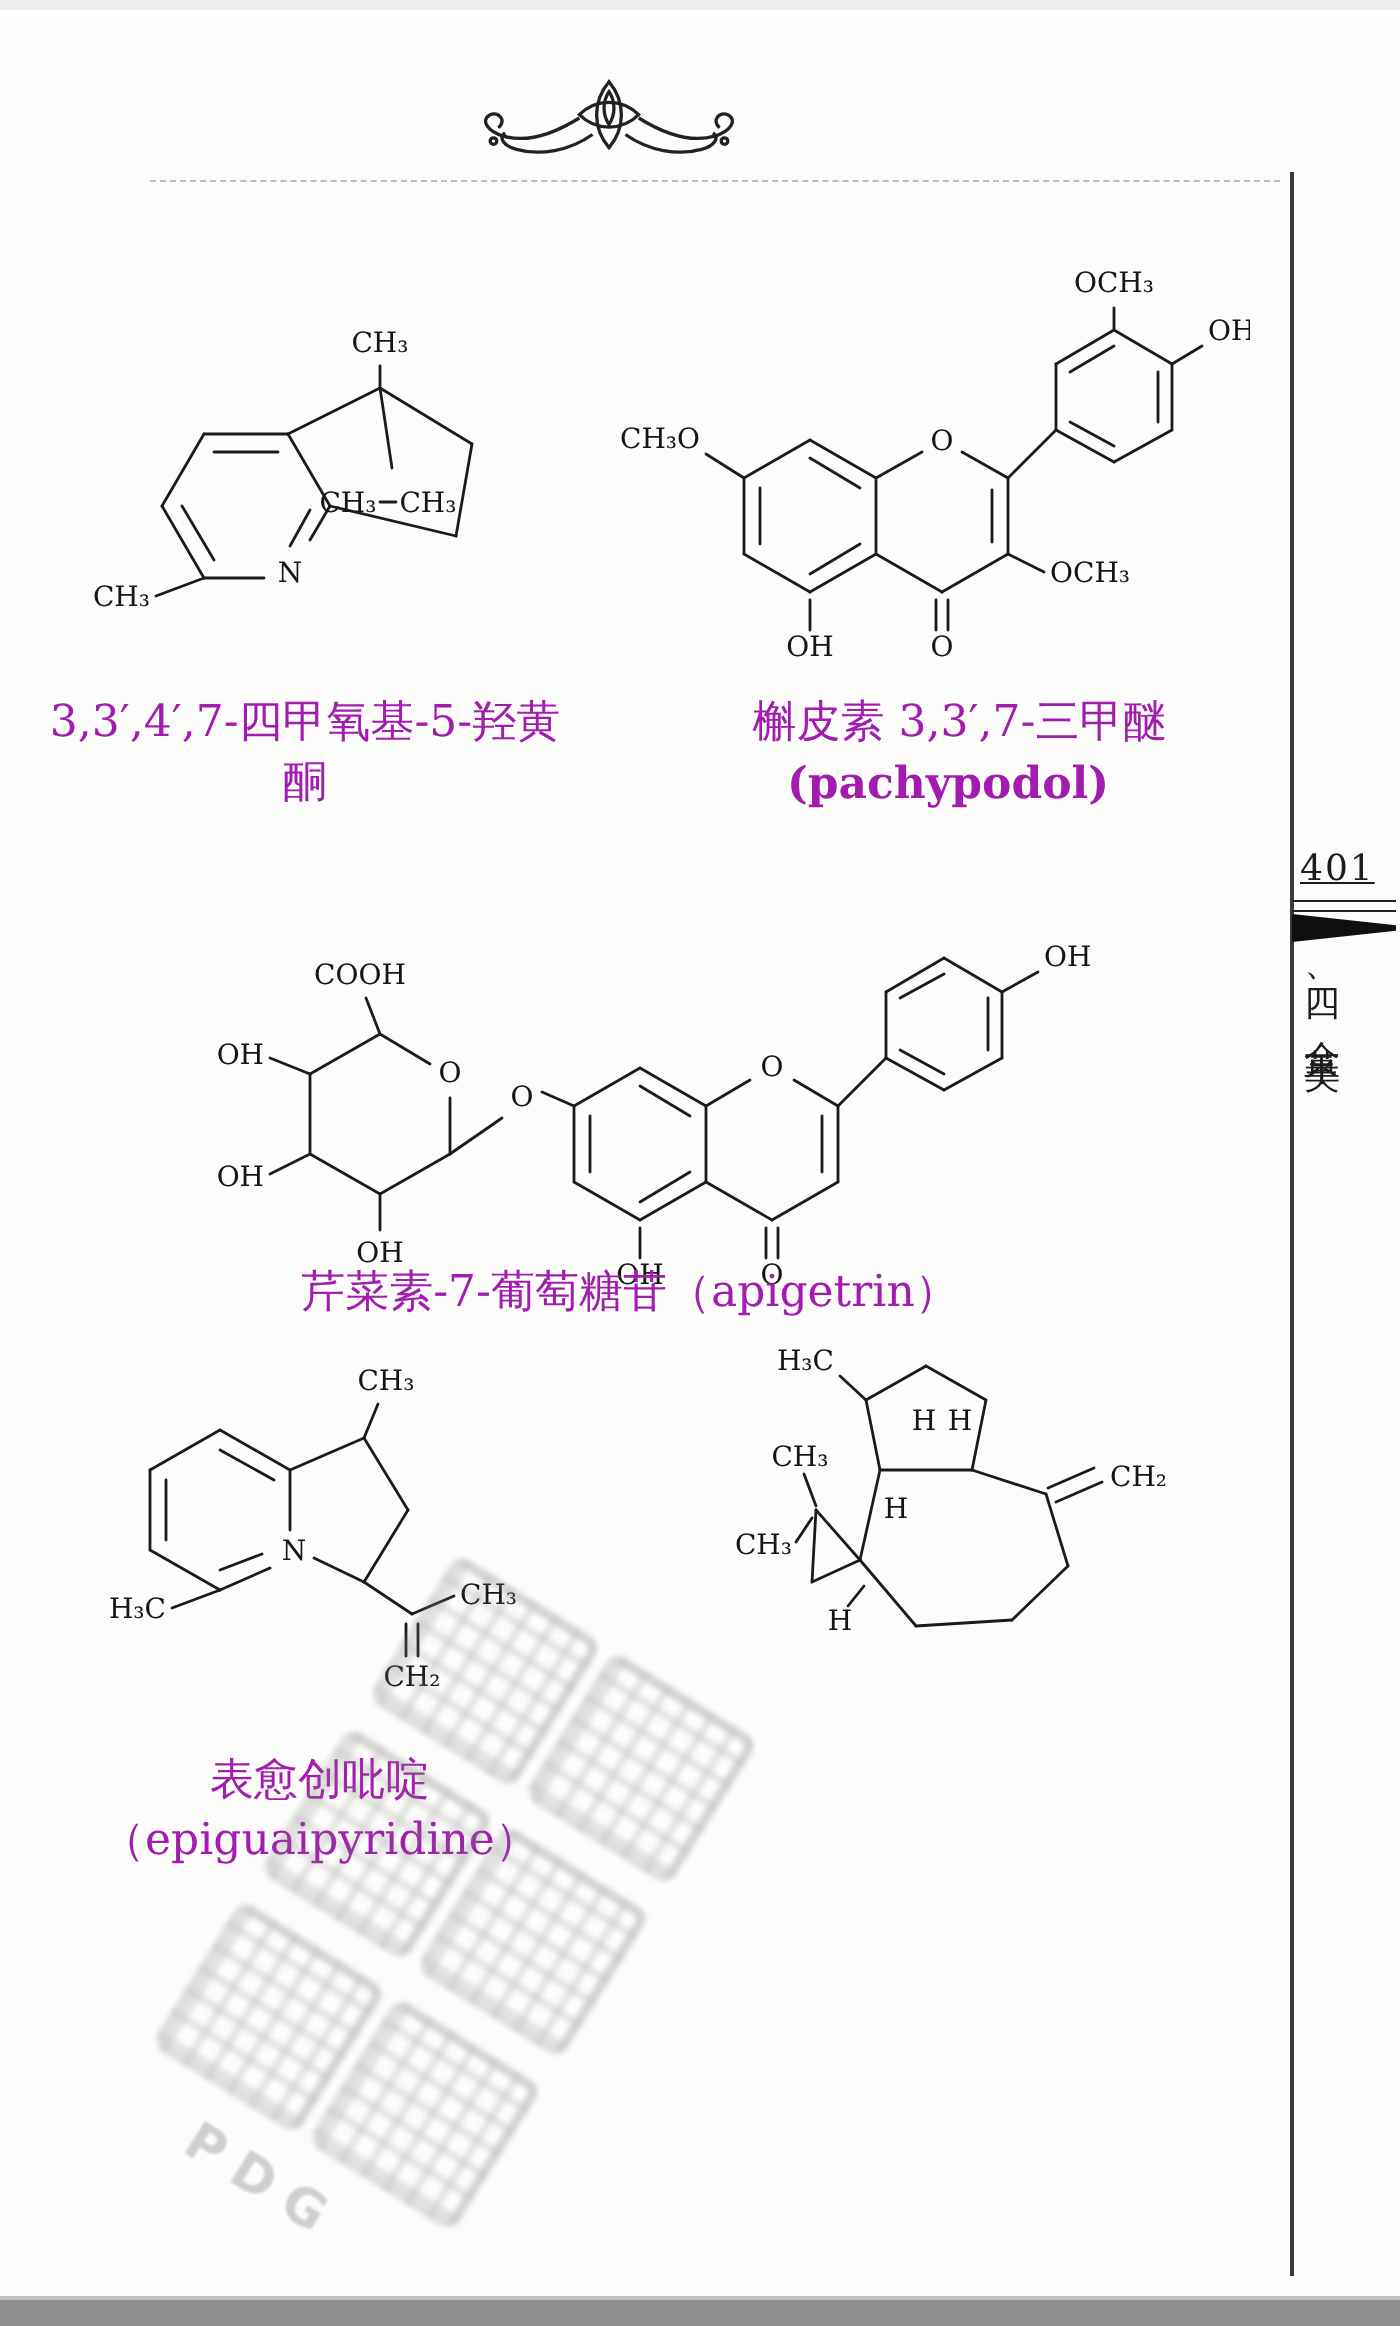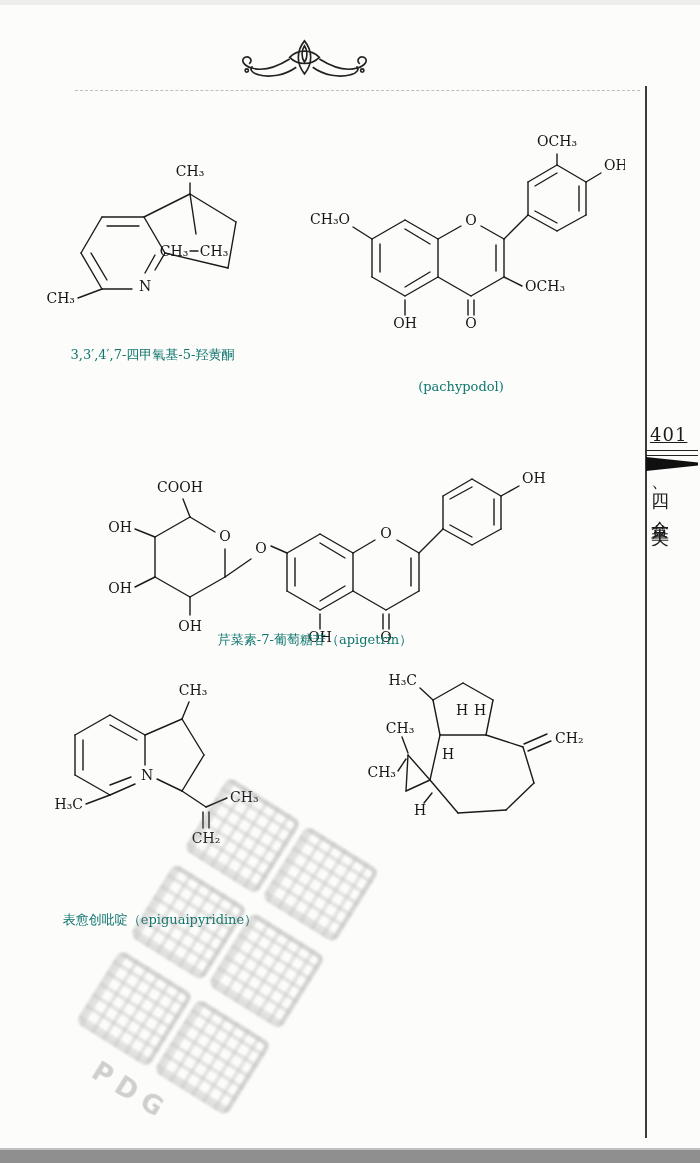--- a/index.html
+++ b/index.html
@@ -19,21 +19,21 @@
   .margin-rule{position:absolute;left:645px;top:86px;width:2px;height:1052px;background:#3a3a3a;}
   .page-number{position:absolute;left:650px;top:424px;font-size:18px;letter-spacing:1px;text-decoration:underline;}
   .pn-double-rule{position:absolute;left:646px;top:450px;width:52px;height:4px;border-top:1px solid #222;border-bottom:1px solid #222;}
   .section-wedge{position:absolute;left:646px;top:457px;width:52px;height:14px;background:#101010;
     clip-path:polygon(0 0,100% 40%,100% 60%,0 100%);}
   .chapter-label{position:absolute;left:648px;top:480px;font-size:18px;writing-mode:vertical-rl;letter-spacing:4px;}
   .struct{position:absolute;}
   .struct svg{display:block;}
   .bonds line,.bonds path{stroke:#1b1b1b;stroke-width:1.4;fill:none;stroke-linecap:round;}
   .struct text{font-family:"DejaVu Serif","Liberation Serif",serif;font-size:14px;fill:#151515;}
-  .caption{position:absolute;text-align:center;font-size:13px;color:#0f766e;}
+  .caption{position:absolute;text-align:center;font-size:22px;color:#a21caf;}
   
   .watermark{position:absolute;left:90px;top:795px;width:240px;height:340px;
     transform:rotate(32deg);opacity:.42;pointer-events:none;}
   .wm-grid{display:grid;grid-template-columns:76px 76px;gap:16px;justify-content:center;}
   .wm-block{display:block;width:76px;height:76px;border:5px solid rgba(125,125,125,.55);border-radius:8px;
     background:
       repeating-linear-gradient(0deg,rgba(125,125,125,.45) 0 4px,transparent 4px 13px),
       repeating-linear-gradient(90deg,rgba(125,125,125,.45) 0 4px,transparent 4px 13px);
     filter:blur(1.3px);}
   .wm-pdg{margin-top:14px;text-align:center;font-size:26px;font-weight:bold;letter-spacing:8px;
@@ -134,21 +134,22 @@
       </g>
       <text x="166" y="97" text-anchor="middle">O</text>
       <text x="252" y="18" text-anchor="middle">OCH₃</text>
       <text x="299" y="42" text-anchor="start">OH</text>
       <text x="45" y="96" text-anchor="end">CH₃O</text>
       <text x="220" y="163" text-anchor="start">OCH₃</text>
       <text x="100" y="200" text-anchor="middle">OH</text>
       <text x="166" y="200" text-anchor="middle">O</text>
     </svg>
   </div>
-  <div class="caption" style="left:331px;top:379px;width:260px;">(pachypodol)</div>
+  <div class="caption" style="left:350px;top:346px;width:260px;">槲皮素 3,3′,7-三甲醚</div>
+  <div class="caption" style="left:344px;top:379px;width:260px;font-weight:bold;">(pachypodol)</div>
 
   <div class="struct" style="left:95px;top:437px;width:470px;height:230px;">
     <svg viewBox="0 0 470 230" width="470" height="230">
       <g class="bonds">
         <line x1="95" y1="80" x2="60" y2="100"></line>
         <line x1="60" y1="100" x2="60" y2="140"></line>
         <line x1="60" y1="140" x2="95" y2="160"></line>
         <line x1="95" y1="160" x2="130" y2="140"></line>
         <line x1="130" y1="140" x2="130" y2="112"></line>
         <line x1="95" y1="80" x2="120" y2="95"></line>
@@ -225,21 +226,21 @@
         <line x1="173" y1="157" x2="173" y2="173"></line>
         <line x1="179" y1="157" x2="179" y2="173"></line>
       </g>
       <text x="117" y="125" text-anchor="middle">N</text>
       <text x="163" y="40" text-anchor="middle">CH₃</text>
       <text x="53" y="154" text-anchor="end">H₃C</text>
       <text x="200" y="147" text-anchor="start">CH₃</text>
       <text x="176" y="188" text-anchor="middle">CH₂</text>
     </svg>
   </div>
-  <div class="caption" style="left:20px;top:875px;width:280px;margin-top:36px;">表愈创吡啶（epiguaipyridine）</div>
+  <div class="caption" style="left:20px;top:875px;width:280px;">表愈创吡啶（epiguaipyridine）</div>
 
   <div class="struct" style="left:338px;top:655px;width:260px;height:190px;">
     <svg viewBox="0 0 260 190" width="260" height="190">
       <g class="bonds">
         <line x1="95" y1="45" x2="125" y2="28"></line>
         <line x1="125" y1="28" x2="155" y2="45"></line>
         <line x1="155" y1="45" x2="148" y2="80"></line>
         <line x1="148" y1="80" x2="102" y2="80"></line>
         <line x1="102" y1="80" x2="95" y2="45"></line>
         <line x1="95" y1="45" x2="82" y2="33"></line>

